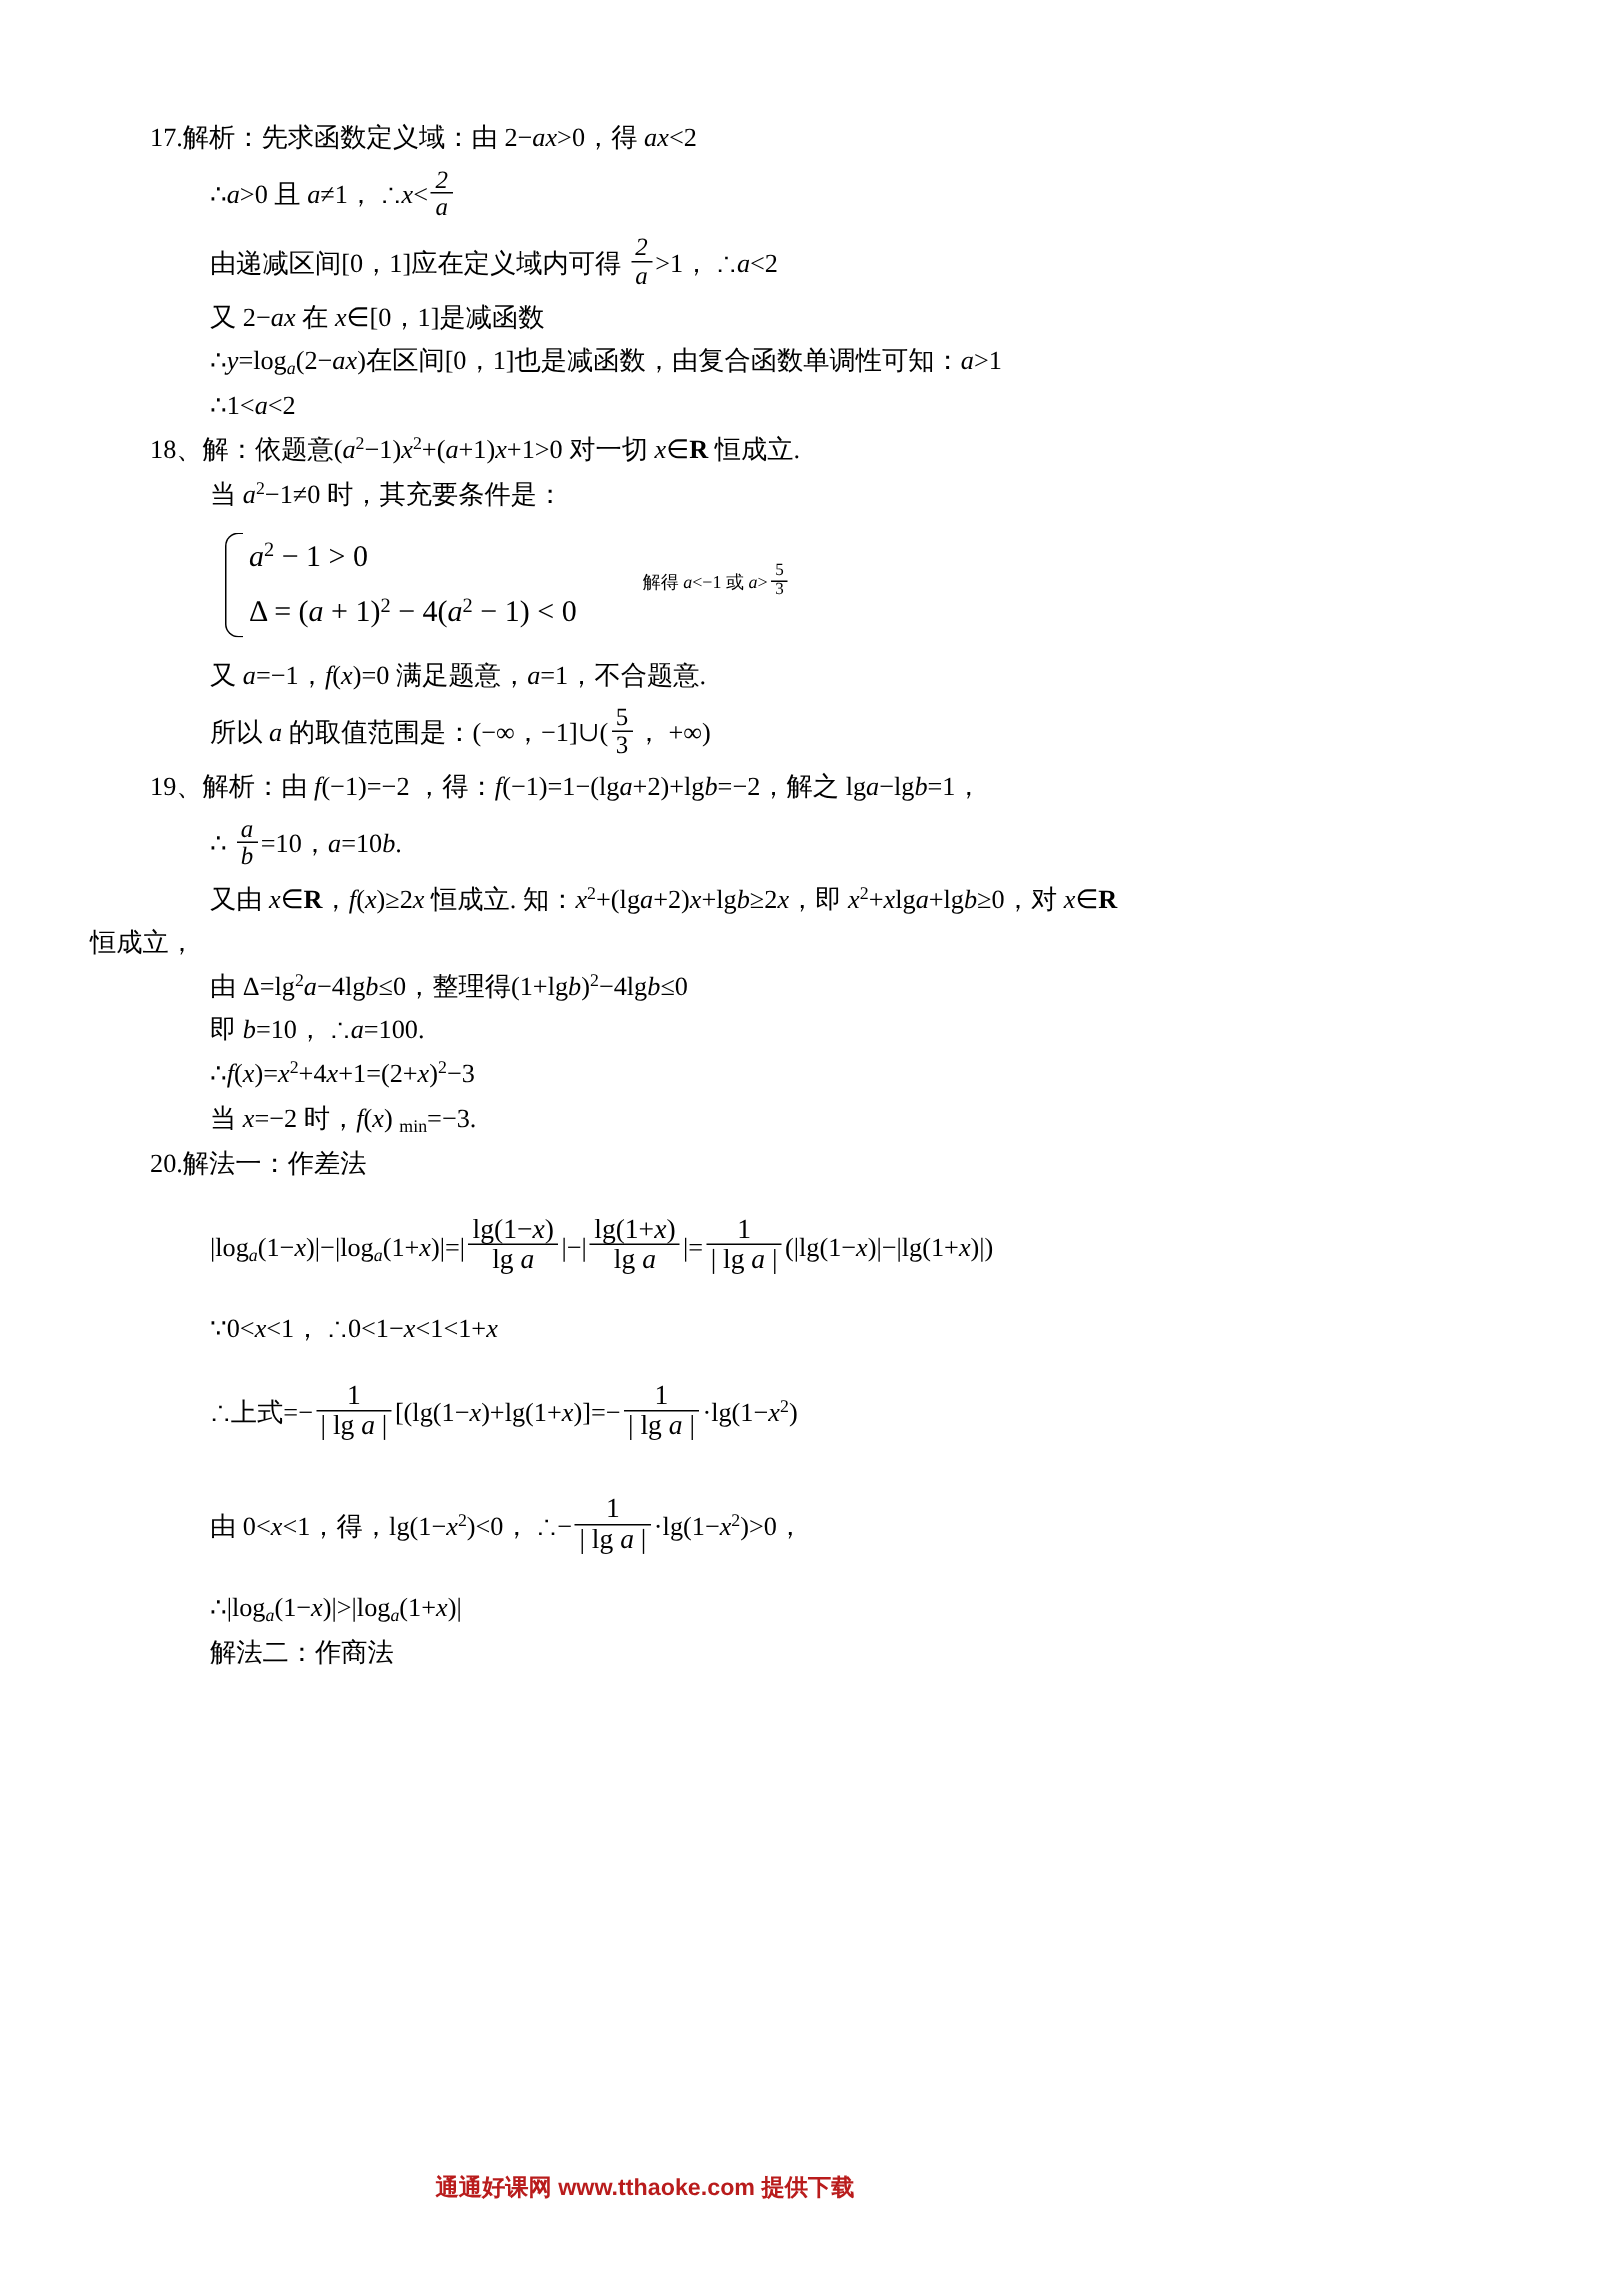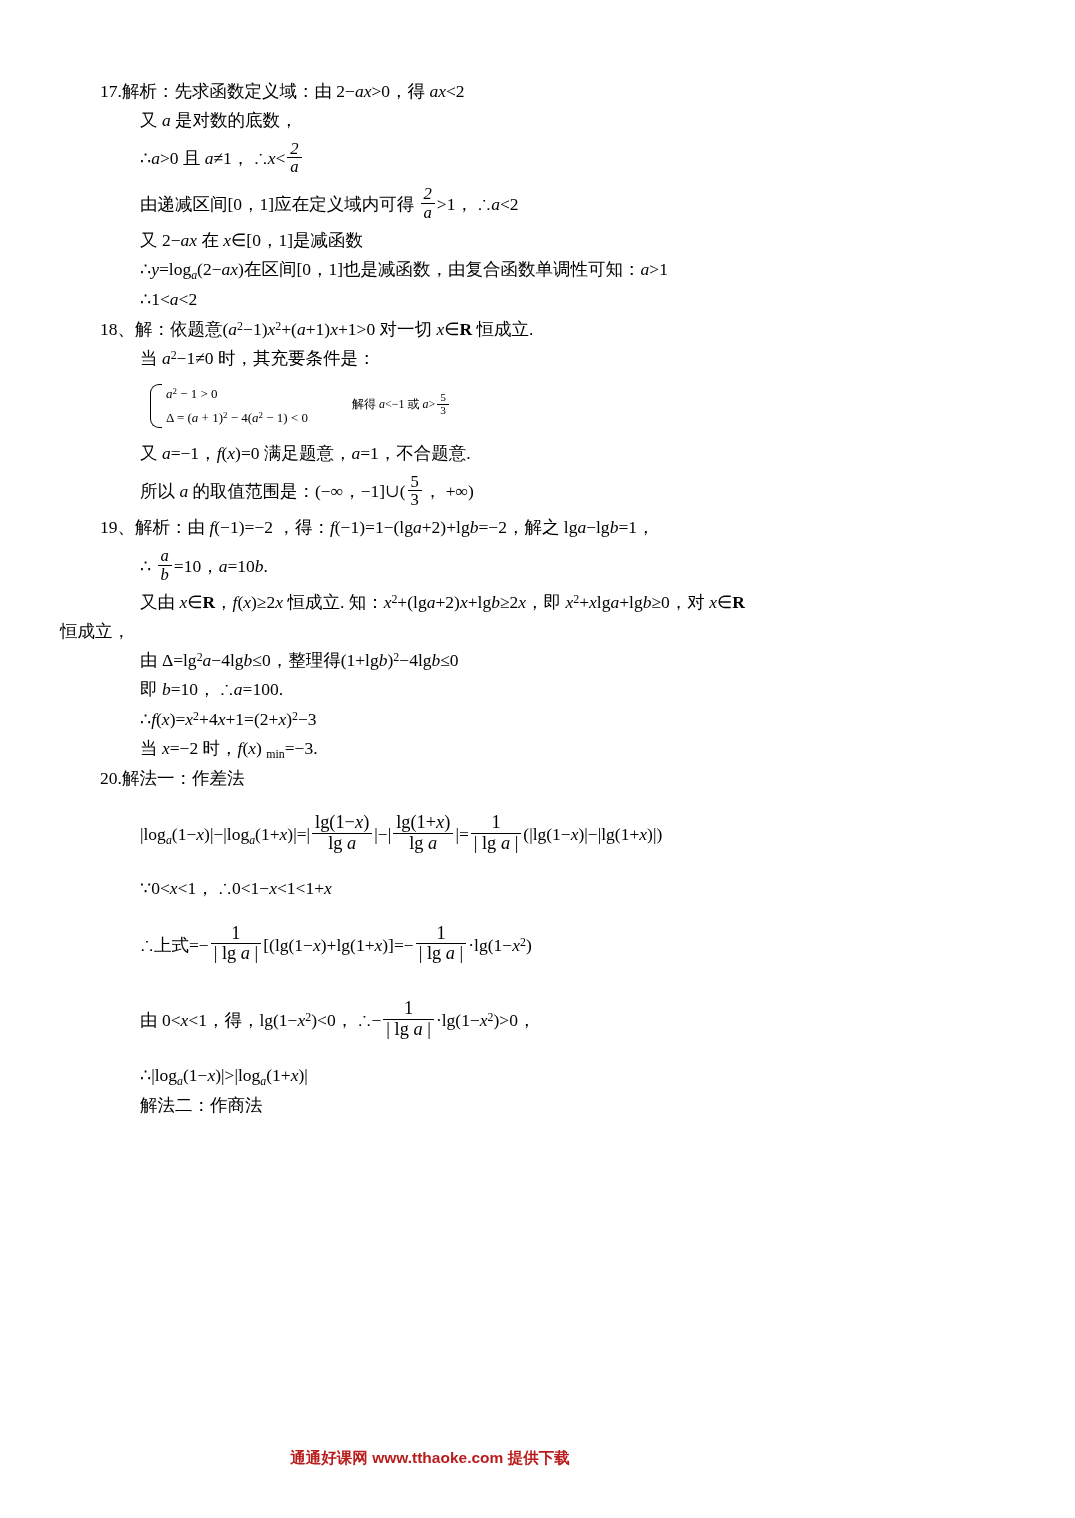--- a/index.html
+++ b/index.html
@@ -91,21 +91,21 @@
     top: 2px;
     bottom: 2px;
     width: 11px;
     border-left: 1.6px solid #000;
     border-top: 1.6px solid #000;
     border-bottom: 1.6px solid #000;
     border-radius: 9px 0 0 9px;
   }
   .system .row {
     display: block;
-    font-size: 13px;
+    font-size: 20px;
     line-height: 1.85;
     font-family: "Liberation Serif", serif;
   }
   .sysblock {
     display: flex;
     align-items: center;
     gap: 10px;
   }
   .footer {
     position: absolute;
@@ -124,23 +124,20 @@
 </style>
 </head>
 <body>
 
 <div class="page">
   <div class="content">
 
     <div class="line indent0">
       17.解析：先求函数定义域：由 2−<i>ax</i>&gt;0，得 <i>ax</i>&lt;2
     </div>
-    <div class="line indent1">
-      又 <i>a</i> 是对数的底数，
-    </div>
     <div class="line indent1 tall">
       ∴<i>a</i>&gt;0 且 <i>a</i>≠1， ∴<i>x</i>&lt;<span class="frac"><span class="num"><i>2</i></span><span class="den"><i>a</i></span></span>
     </div>
     <div class="line indent1 tall">
       由递减区间[0，1]应在定义域内可得 <span class="frac"><span class="num"><i>2</i></span><span class="den"><i>a</i></span></span>&gt;1， ∴<i>a</i>&lt;2
     </div>
     <div class="line indent1">
       又 2−<i>ax</i> 在 <i>x</i>∈[0，1]是减函数
     </div>
     <div class="line indent1">

